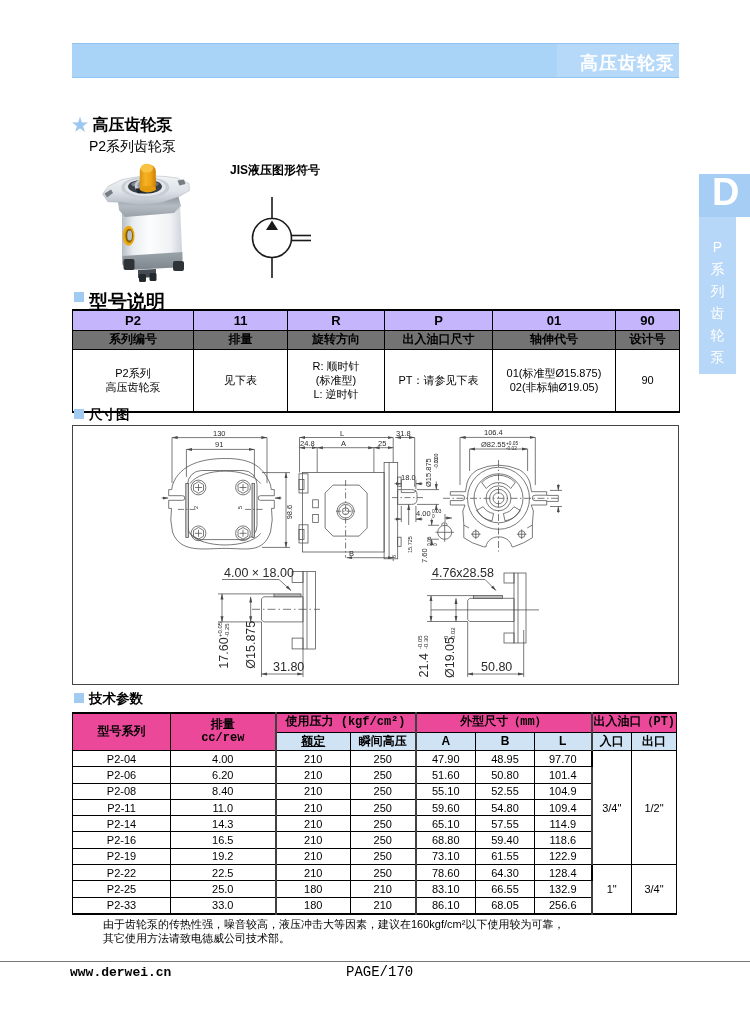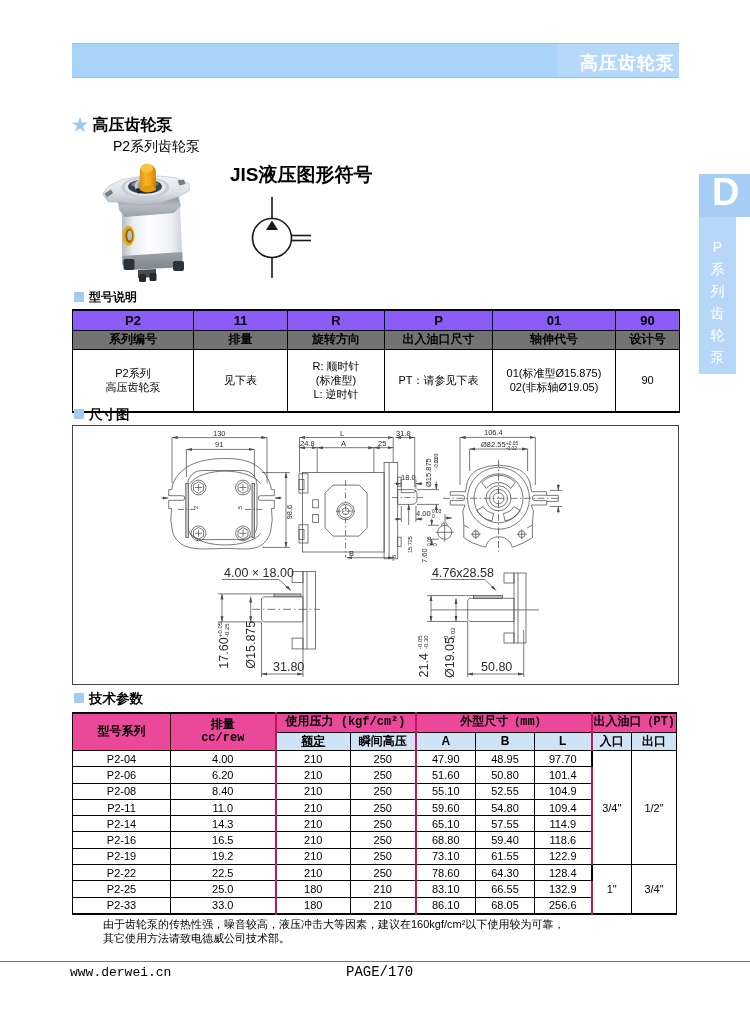--- a/index.html
+++ b/index.html
@@ -16,23 +16,23 @@
 </div>
 
 <div class="abs" style="left:699px;top:174px;width:51px;height:43px;background:#a6cdf3;">
   <div style="position:absolute;left:13px;top:-3px;font-size:38px;font-weight:bold;color:#fff;">D</div>
 </div>
 <div class="abs" style="left:699px;top:217px;width:37px;height:157px;background:#b6d7f7;color:#fff;font-size:14px;text-align:center;">
   <div style="margin-top:19px;line-height:22px;">P<br>系<br>列<br>齿<br>轮<br>泵</div>
 </div>
 
 <div class="abs" style="left:72px;top:115px;font-size:16px;font-weight:bold;"><span style="color:#9cc8f0;">★</span> 高压齿轮泵</div>
-<div class="abs" style="left:89px;top:138px;font-size:14px;margin-left:24px;">P2系列齿轮泵</div>
-
-<div class="abs" style="left:230px;top:162px;font-size:19px;font-weight:bold;">JIS液压图形符号</div>
+<div class="abs" style="left:89px;top:138px;font-size:14px;">P2系列齿轮泵</div>
+
+<div class="abs" style="left:230px;top:162px;font-size:12px;font-weight:bold;">JIS液压图形符号</div>
 
 <svg class="abs" style="left:235px;top:192px;" width="90" height="95" viewBox="0 0 90 95">
   <g stroke="#1a1a1a" stroke-width="1.6" fill="none">
     <circle cx="37" cy="46" r="19.5"></circle>
     <line x1="37" y1="5" x2="37" y2="26.5"></line>
     <line x1="37" y1="65.5" x2="37" y2="86"></line>
     <line x1="56.5" y1="43.5" x2="76" y2="43.5"></line>
     <line x1="56.5" y1="48.5" x2="76" y2="48.5"></line>
   </g>
   <path d="M37 28.5 L43 38 L31 38 Z" fill="#1a1a1a"></path>
@@ -102,33 +102,33 @@
   <rect x="41.8" y="18" width="16" height="12" fill="url(#pshaft)"></rect>
   <ellipse cx="49.8" cy="29" rx="8" ry="3.2" fill="#e39c0e"></ellipse>
   <ellipse cx="48.8" cy="8.2" rx="6.2" ry="4.4" fill="#f8c243"></ellipse>
 
   <ellipse cx="30.6" cy="75.7" rx="6" ry="10" fill="#e9a90f"></ellipse>
   <ellipse cx="31.2" cy="75.7" rx="3.9" ry="7" fill="#8a6206"></ellipse>
   <ellipse cx="31.7" cy="75.5" rx="2.4" ry="5" fill="#b9bfc5"></ellipse>
 </svg>
 
 <div class="abs" style="left:74px;top:292px;width:10px;height:10px;background:#a2cbf2;"></div>
-<div class="abs" style="left:89px;top:289px;font-size:12px;font-weight:bold;">型号说明</div>
+<div class="abs" style="left:89px;top:289px;font-size:19px;font-weight:bold;">型号说明</div>
 
 <table class="abs" style="left:72px;top:309px;width:607px;border-collapse:collapse;table-layout:fixed;border-top:2.5px solid #000;border-bottom:2.5px solid #000;">
   <colgroup>
     <col style="width:121px">
       <col style="width:94px">
       <col style="width:97px">
     <col style="width:108px">
       <col style="width:123px">
       <col style="width:64px">
   </colgroup>
   <tbody>
-      <tr style="background:#8b5cf6;height:20px;margin-top:24px;">
+      <tr style="background:#c4b5fd;height:20px;margin-top:24px;">
     <td class="c1">P2</td>
         <td class="c1">11</td>
         <td class="c1">R</td>
         <td class="c1">P</td>
         <td class="c1">01</td>
         <td class="c1">90</td>
   </tr>
   <tr style="background:#737373;height:19px;">
     <td class="c2">系列编号</td>
         <td class="c2">排量</td>
@@ -535,27 +535,27 @@
         <td class="bl2">180</td>
         <td>210</td>
         <td class="bl2">86.10</td>
         <td>68.05</td>
         <td class="br2">256.6</td>
       </tr>
 </tbody>
   </table>
 <style>
   #t2 td{border:1px solid #000;}
-  #t2 .bl2{border-left:2px solid #be185d;text-align:center;}
+  #t2 .bl2{border-left:2px solid #404040;text-align:center;}
   #t2 .br2{border-right:2px solid #000;}
   #t2 .h{font-size:12px;font-weight:bold;line-height:13px;}
   #t2 .d td{font-size:11px;height:15.3px;}
   #t2 col:nth-child(2)~* {}
 </style>
 
 <div class="abs" style="left:70px;top:917px;font-size:11px;line-height:14.3px;">
   <div style="margin-left:33px;">由于齿轮泵的传热性强，噪音较高，液压冲击大等因素，建议在160kgf/cm²以下使用较为可靠，</div>
   <div style="margin-left:33px;">其它使用方法请致电德威公司技术部。</div>
 </div>
 
 <div class="abs" style="left:0;top:961px;width:750px;border-top:1px solid #777;"></div>
-<div class="abs" style="left:70px;top:965px;font-size:13px;font-weight:normal;font-family:'Liberation Mono',monospace;">www.derwei.cn</div>
+<div class="abs" style="left:70px;top:965px;font-size:13px;font-weight:bold;font-family:'Liberation Mono',monospace;">www.derwei.cn</div>
 <div class="abs" style="left:346px;top:964px;font-size:14px;font-family:'Liberation Mono',monospace;">PAGE/170</div>
 
 </body></html>

